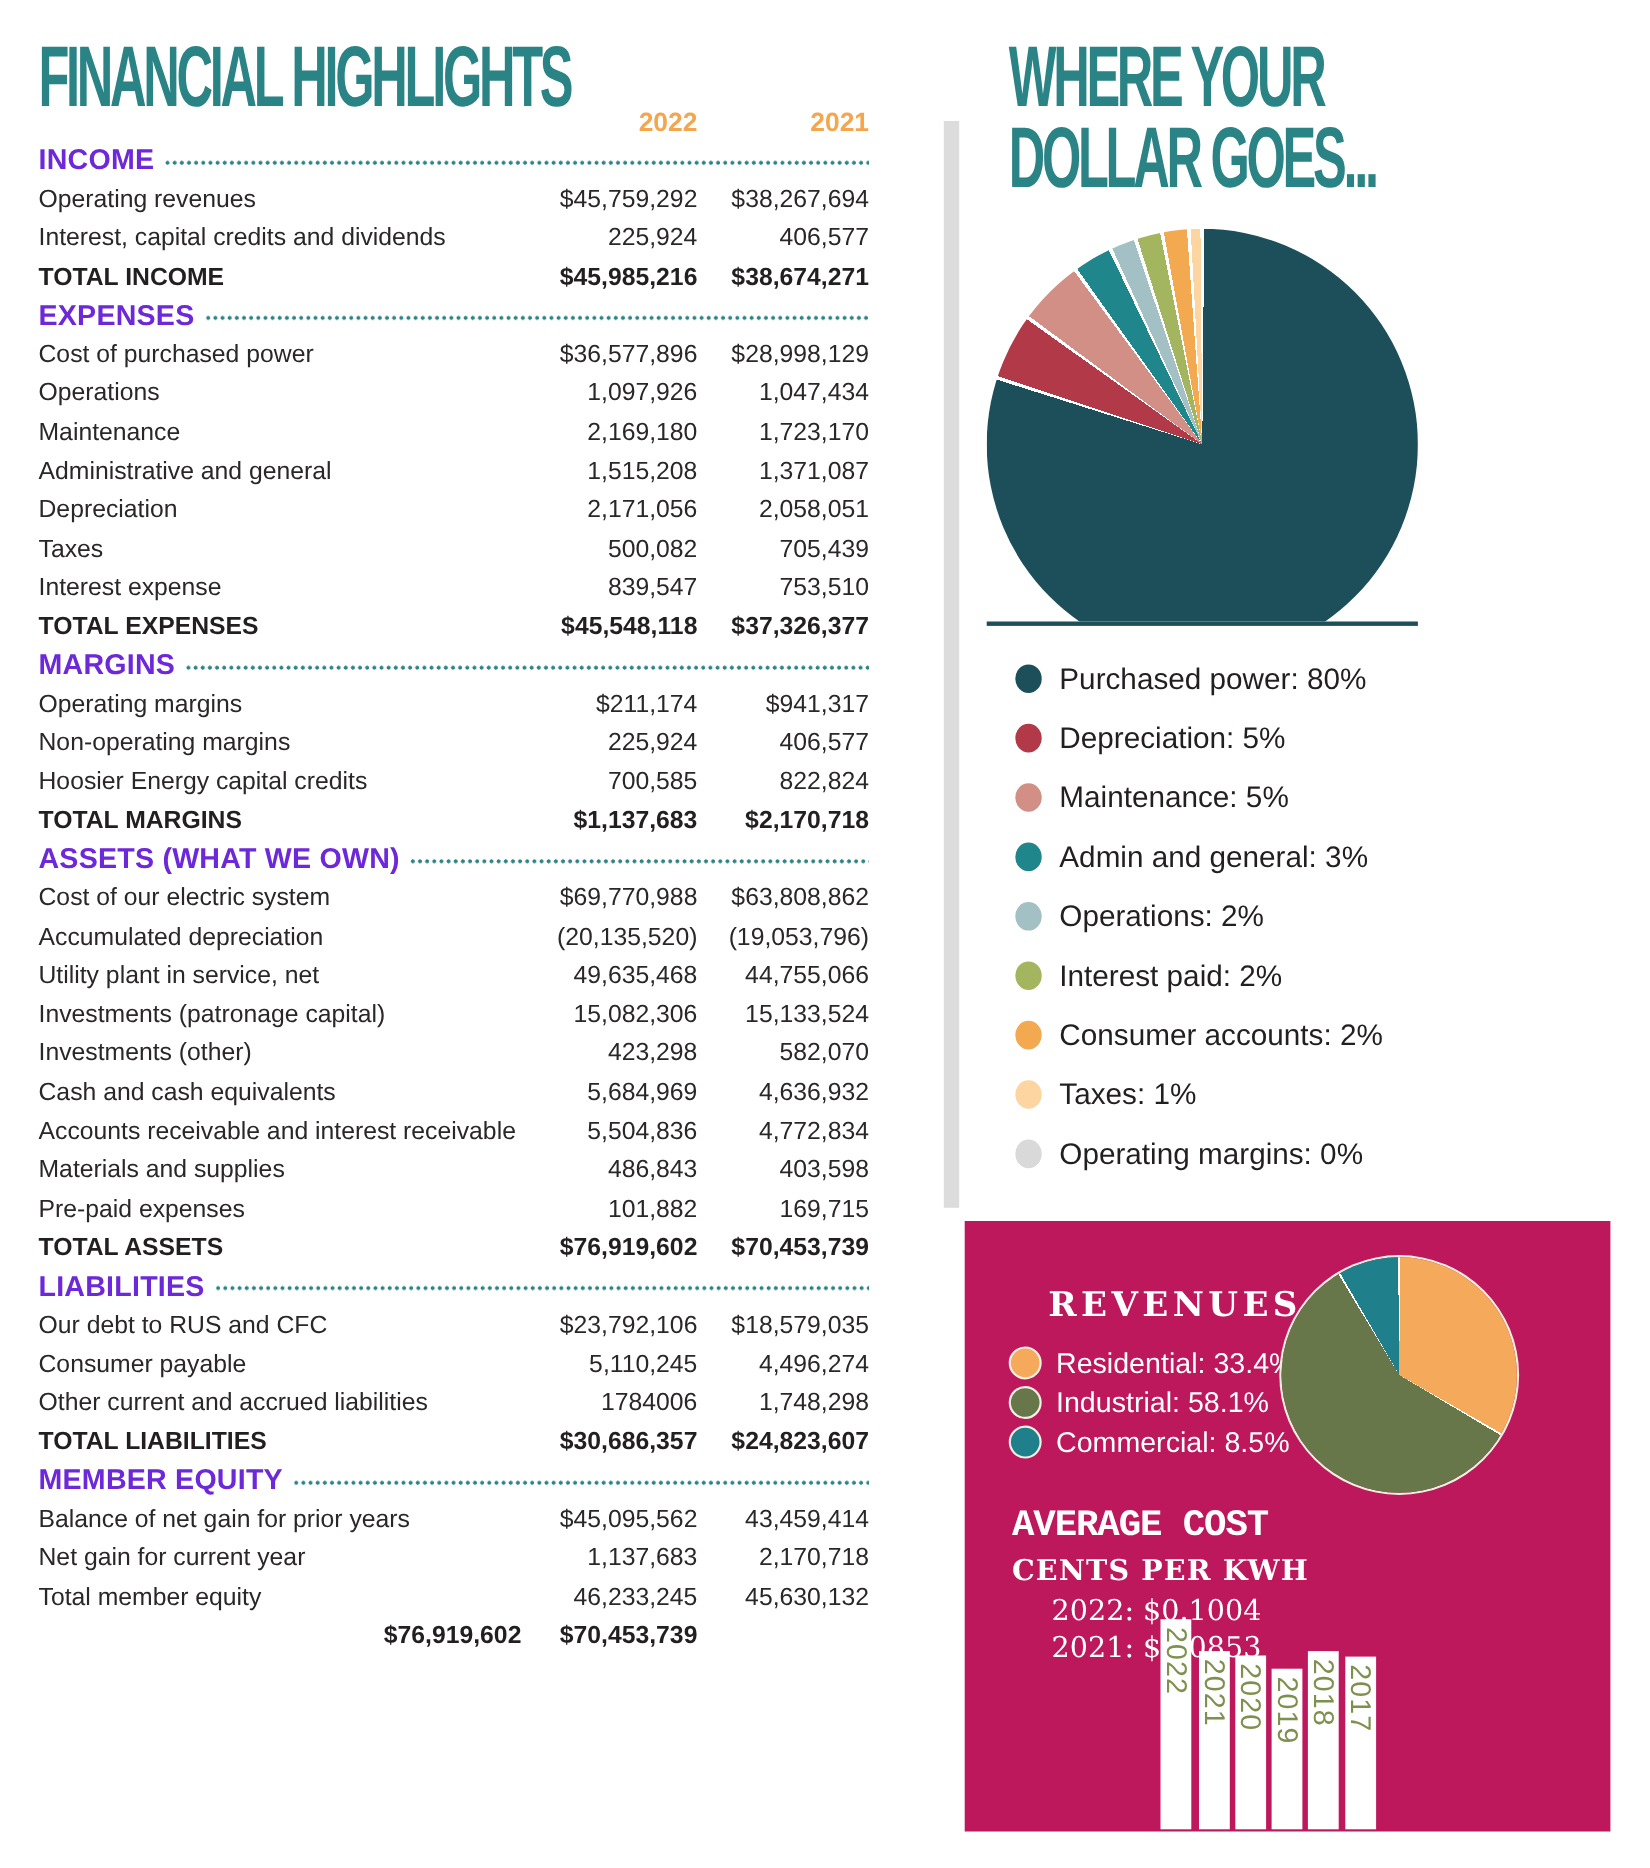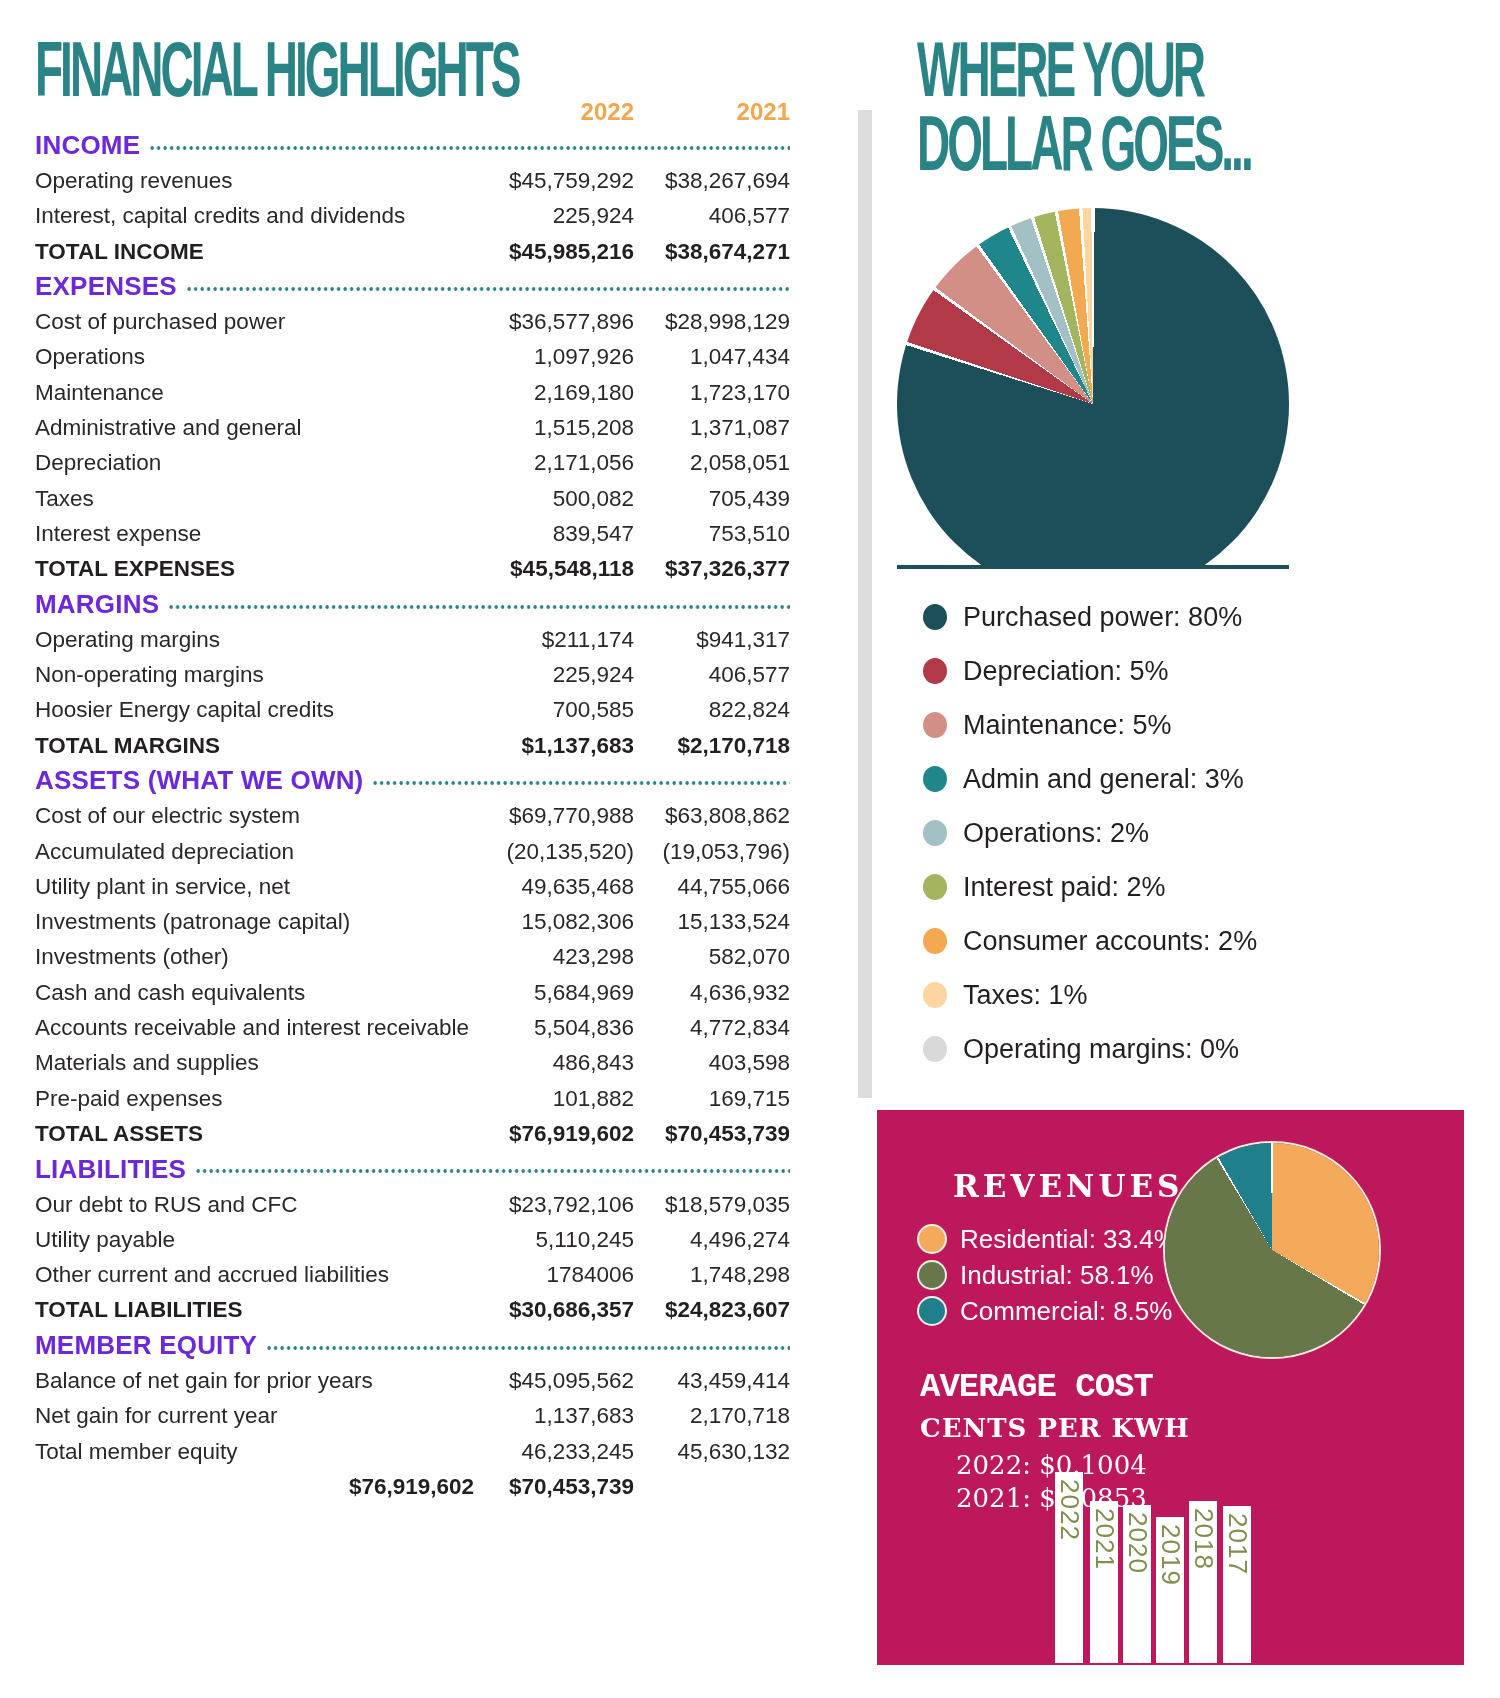--- a/index.html
+++ b/index.html
@@ -225,21 +225,21 @@
     <div class="sec">
       <span class="sec-lbl">LIABILITIES</span>
       <span class="leader"></span>
     </div>
     <div class="row">
         <div class="lbl">Our debt to RUS and CFC</div>
         <div class="num">$23,792,106</div>
         <div class="num">$18,579,035</div>
       </div>
     <div class="row">
-        <div class="lbl">Utility payable</div>
+        <div class="lbl">Consumer payable</div>
         <div class="num">5,110,245</div>
         <div class="num">4,496,274</div>
       </div>
     <div class="row">
         <div class="lbl">Other current and accrued liabilities</div>
         <div class="num">1784006</div>
         <div class="num">1,748,298</div>
       </div>
     <div class="row total">
         <div class="lbl">TOTAL LIABILITIES</div>

